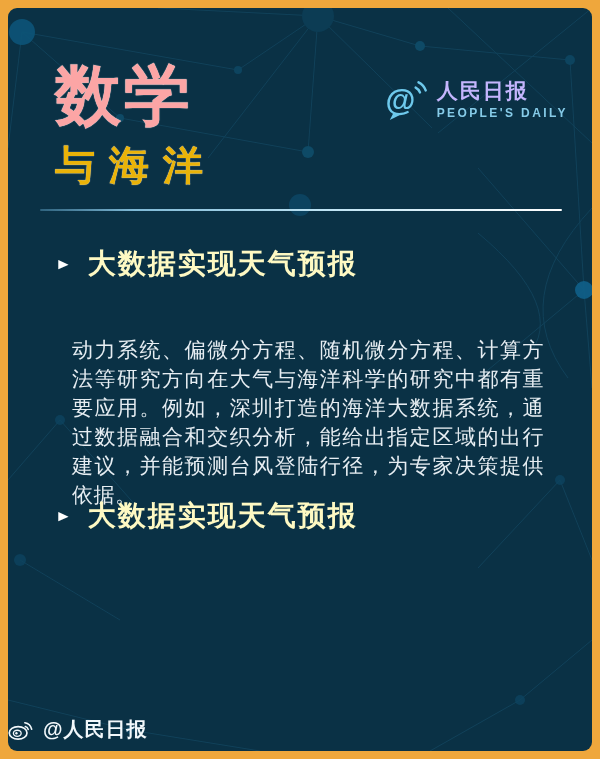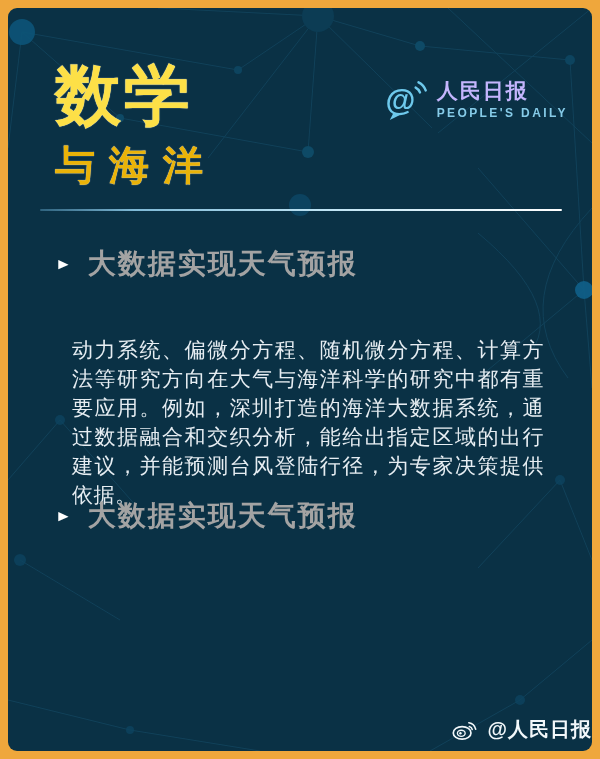--- a/index.html
+++ b/index.html
@@ -35,21 +35,21 @@
     letter-spacing: 2px; line-height: 1.05;
   }
   .logo-text-tag {
     color: #86CBE8; font-size: 12px; font-weight: bold;
     letter-spacing: 2.4px; margin-top: 3px;
   }
 
   
   .title-block { position: absolute; left: 47px; top: 54px; }
   .title-main {
-    color: #fde047; font-size: 66px; font-weight: 900;
+    color: #fca5a5; font-size: 66px; font-weight: 900;
     letter-spacing: 3px; line-height: 1.0;
     text-shadow: 0 0 1px #fff;
   }
   .title-sub {
     color: #eab308; font-size: 40px; font-weight: 900;
     letter-spacing: 14px; margin-top: 10px;
     text-shadow: 0 0 1px #fff;
   }
 
   
@@ -69,37 +69,37 @@
     position: absolute; left: 47px;
     display: flex; align-items: center; gap: 16px;
   }
   .sec-heading.first  { top: 237px; }
   .sec-heading.second { top: 489px; }
   .bullet {
     color: #FFFFFF; font-size: 17px; line-height: 1;
     transform: scaleY(0.9);
   }
   .sec-title {
-    color: #a3a3a3; font-size: 28px; font-weight: bold;
+    color: #fef9c3; font-size: 28px; font-weight: bold;
     letter-spacing: 2px;
   }
   .sec-body {
     position: absolute; left: 64px; width: 472px;
     color: #E6EDF2;
     font-family: "DejaVu Serif", serif;
     font-size: 21px; line-height: 29px;
     text-align: justify; letter-spacing: 0.5px; margin-top: 20px;
   }
   .sec-body.first  { top: 308px; }
   .sec-body.second { top: 561px; }
 
   
   .footer {
     position: absolute; left: 0; right: 0; top: 708px;
-    display: flex; justify-content: flex-end; align-items: center; gap: 8px;
+    display: flex; justify-content: flex-start; align-items: center; gap: 8px;
   }
   .weibo-icon { width: 27px; height: 23px; }
   .footer-handle {
     color: #F2F8FB; font-size: 20px; font-weight: bold;
     letter-spacing: 1px;
   }
 </style>
 </head>
 <body>
 

